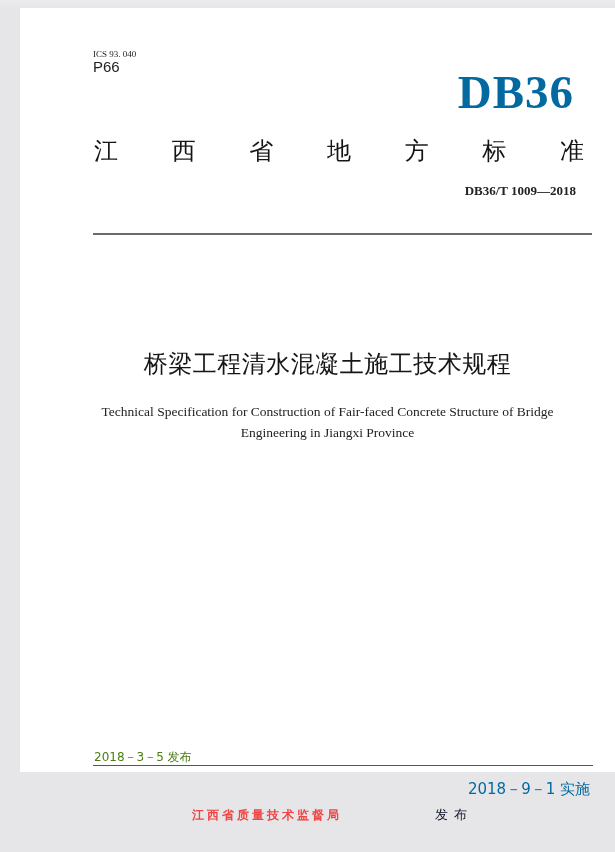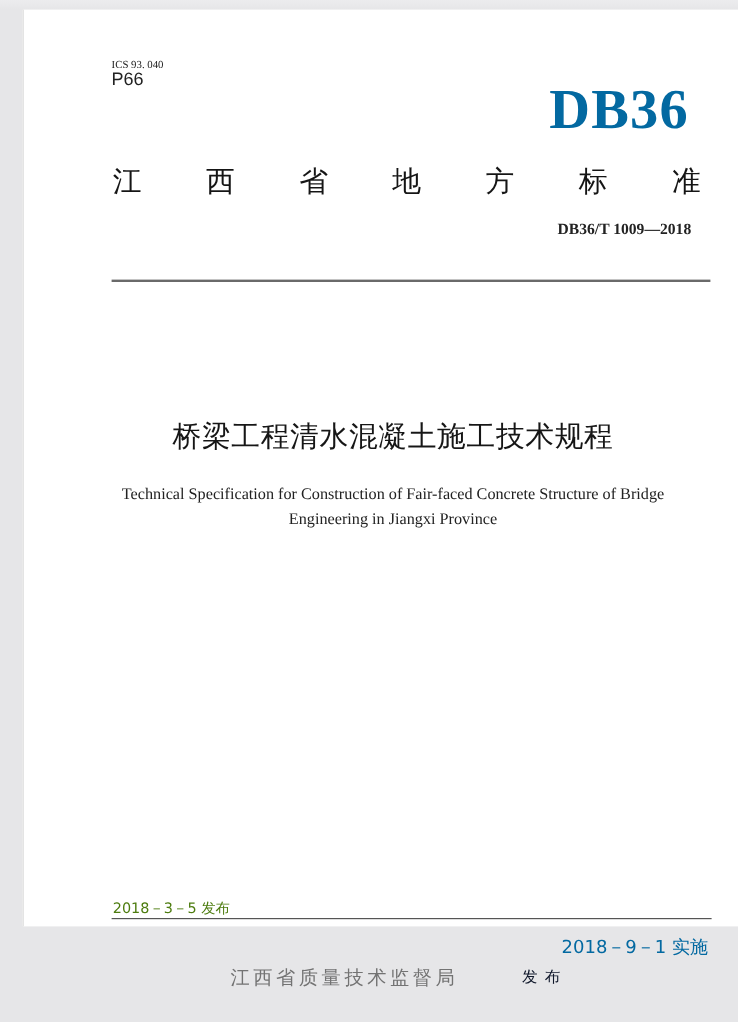--- a/index.html
+++ b/index.html
@@ -49,22 +49,23 @@
     .date-left {
       left: 74px; top: 741px; font-size: 12px; line-height: 16px; color: #4d7c0f;
     }
     .date-right {
       right: 42px; top: 741px; font-size: 15px; line-height: 16px; color: #0369a1; margin-top: 32px;
     }
     .rule-bottom {
       left: 73px; top: 757px; width: 500px; height: 0; border-top: 1.5px solid #555;
     }
     .issuer {
-      left: 172px; top: 797px; font-size: 16px; line-height: 20px; letter-spacing: 3px;
-      color: #737373;
+      left: 172px; top: 797px; font-size: 12px; line-height: 20px; letter-spacing: 3px;
+      color: #ef4444;
+      font-weight: bold;
     }
     .issue-word {
       left: 415px; top: 797px; font-size: 13px; line-height: 20px; letter-spacing: 6px; color: #0f172a;
     }
   </style>
 </head>
 <body>
 
 <div class="page">
 

